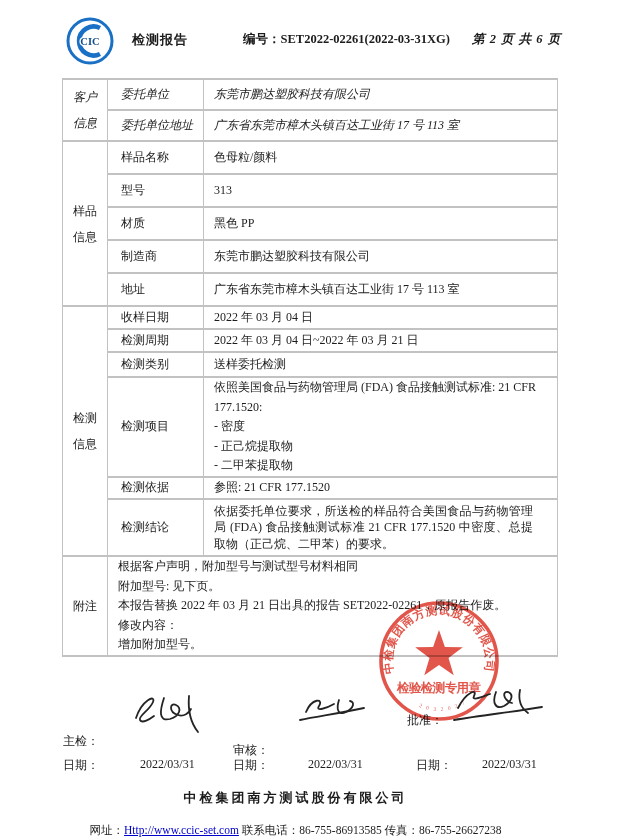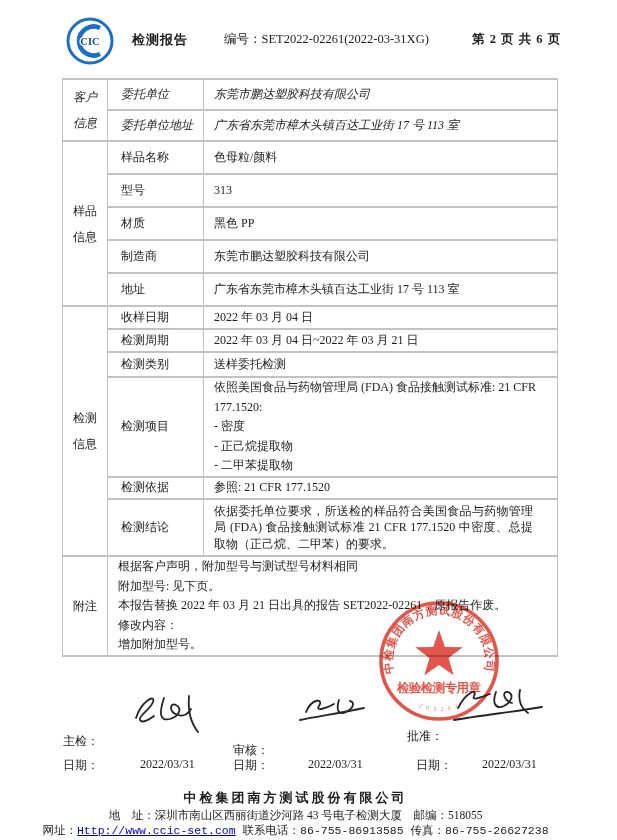--- a/index.html
+++ b/index.html
@@ -3,22 +3,22 @@
 <meta charset="utf-8">
 <style>
   * { margin:0; padding:0; box-sizing:border-box; }
   html,body { background:#ffffff; }
   body { font-family:"Liberation Serif","DejaVu Serif",serif; color:#1c1c1c; }
   .page { position:relative; width:591px; height:840px; background:#fff; overflow:hidden; }
 
   
   .hdr-logo { position:absolute; left:60px; top:15px; width:60px; height:52px; }
   .hdr-title { position:absolute; left:132px; top:31px; font-size:13px; font-weight:bold; letter-spacing:1px; }
-  .hdr-no { position:absolute; left:224px; top:31px; font-size:12.5px; font-weight:normal; }
-  .hdr-page { position:absolute; left:472px; top:31px; font-size:12.5px; font-weight:bold; letter-spacing:1px; }
+  .hdr-no { position:absolute; left:243px; top:31px; font-size:12.5px; font-weight:bold; }
+  .hdr-page { position:absolute; left:472px; top:31px; font-size:12.5px; font-weight:bold; letter-spacing:1px;font-style:italic; }
 
   
   table.report { position:absolute; left:62px; top:78px; width:495px;
     border-collapse:collapse; table-layout:fixed; font-size:12px; }
   table.report td { border:1px solid #c2c2c2; border-top-width:2px; border-bottom-width:2px; vertical-align:middle; }
   td.grp { width:45px; text-align:center; }
   td.grp span { display:inline-block; width:2em; line-height:26px; text-align:center; }
   td.lbl { width:96px; padding-left:13px; }
   td.val { padding-left:10px; }
   tr.rh31 td { height:31px;font-style:italic; }
@@ -43,21 +43,21 @@
   .sig { position:absolute; z-index:6; }
   .sig path { fill:none; stroke:#242424; stroke-width:1.8; stroke-linecap:round; }
   .date-label { position:absolute; font-size:12px; }
   .date-val { position:absolute; font-size:12px; }
 
   
   .ft-company { position:absolute; left:0; right:0; top:789px; text-align:center;
     font-size:13px; font-weight:bold; letter-spacing:3px; }
   .ft-line { position:absolute; left:0; right:0; text-align:center; font-size:11.5px; }
   .ft-addr { top:808px; }
-  .ft-web { top:823px;font-family:Liberation Mono, monospace; }
+  .ft-web { top:823px; }
   .link { color:#0000cc; text-decoration:underline; cursor:pointer; }
 </style>
 </head>
 <body>
 
 <div class="page">
 
   <svg class="hdr-logo" viewBox="0 0 60 52">
     <circle cx="30" cy="26" r="22" fill="none" stroke="#1a70c5" stroke-width="3"></circle>
     <path d="M40,13 A14.5,14.5 0 1 0 40,39" fill="none" stroke="#1a70c5" stroke-width="4.6"></path>
@@ -171,36 +171,35 @@
     <path d="M63,8 C62,20 64,34 72,44"></path>
   </svg>
 
   <div class="sig-label" style="left:233px; top:700px;margin-top:42px;">审核：</div>
   <svg class="sig" style="left:294px; top:690px;" width="80" height="40" viewBox="0 0 80 40">
     <path d="M12,22 C18,8 30,8 25,16 C21,22 33,18 40,14"></path>
     <path d="M45,10 C42,19 44,26 52,22 C60,18 61,12 56,11"></path>
     <path d="M6,30 C26,26 48,23 70,18"></path>
   </svg>
 
-  <div class="sig-label" style="left:407px; top:728px; z-index:1;text-align:center;">批准：</div>
+  <div class="sig-label" style="left:407px; top:712px; z-index:1;text-align:center;">批准：</div>
   <svg class="sig" style="left:448px; top:682px;" width="100" height="50" viewBox="0 0 100 50">
     <path d="M10,26 C18,10 30,6 26,14 C23,20 36,14 42,12"></path>
     <path d="M48,10 C44,20 47,28 56,24 C64,20 66,12 60,10 C54,9 55,18 64,21"></path>
     <path d="M72,8 C70,18 73,26 80,31"></path>
     <path d="M6,38 C35,33 65,30 94,25"></path>
   </svg>
 
   <div class="date-label" style="left:63px; top:757px;">日期：</div>
   <div class="date-val" style="left:140px; top:757px;">2022/03/31</div>
   <div class="date-label" style="left:233px; top:757px;">日期：</div>
   <div class="date-val" style="left:308px; top:757px;">2022/03/31</div>
   <div class="date-label" style="left:416px; top:757px;">日期：</div>
   <div class="date-val" style="left:482px; top:757px;">2022/03/31</div>
 
   <div class="ft-company">中检集团南方测试股份有限公司</div>
-  <div class="ft-line ft-addr">地　址：深圳市南山区西丽街道沙河路 43 号电子检测大厦　邮编：518055</div>
   <div class="ft-line ft-web">
     <span>网址：</span><span class="link">Http://www.ccic-set.com</span>
     <span>联系电话：86-755-86913585</span>
     <span>传真：86-755-26627238</span>
   </div>
 
 </div>
 
 </body></html>

